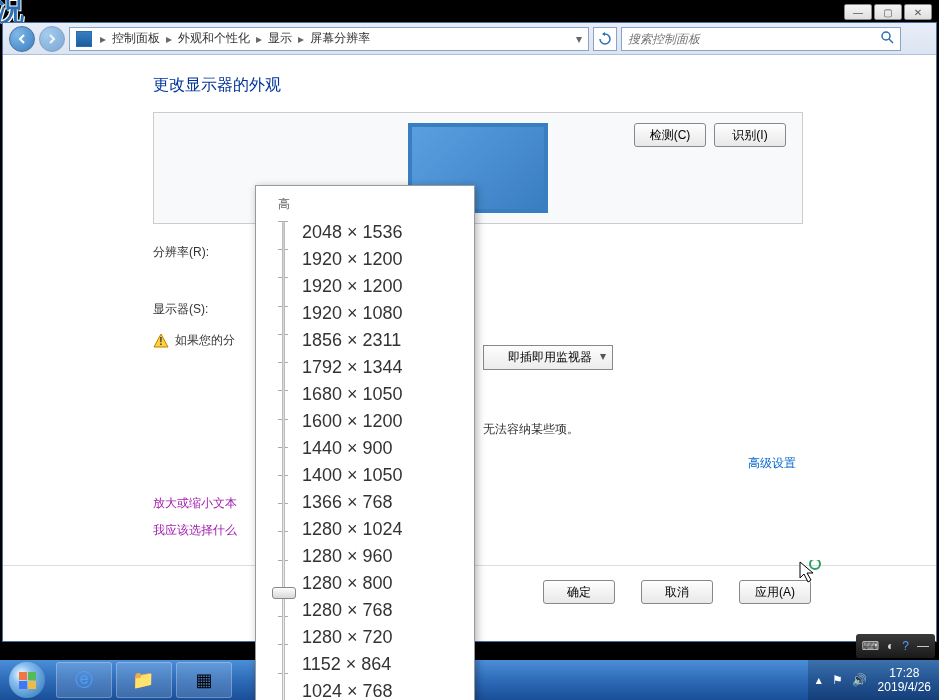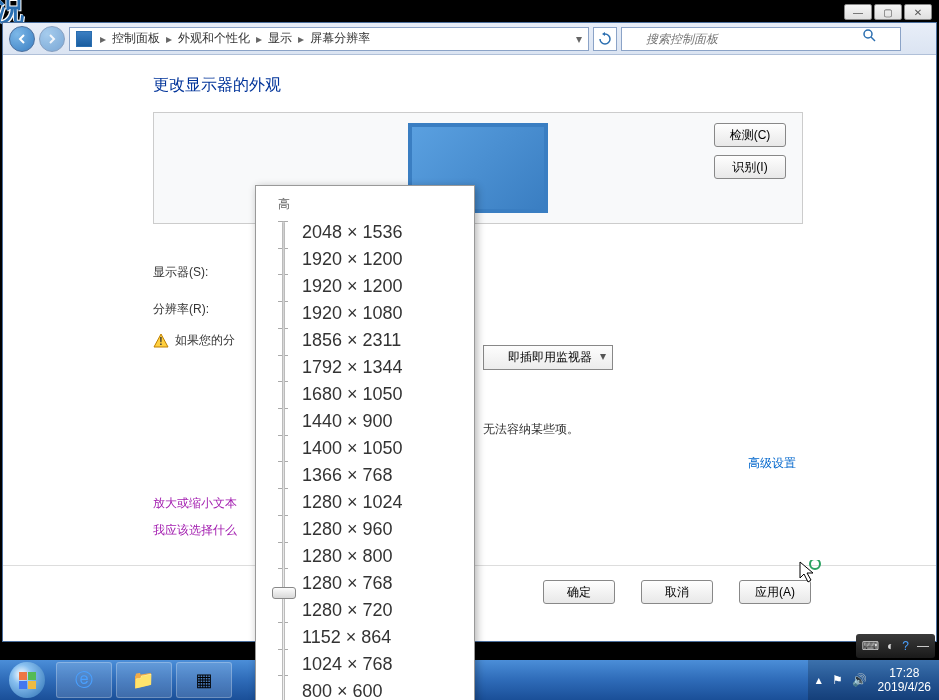--- a/index.html
+++ b/index.html
@@ -95,21 +95,22 @@
       justify-content: center;
       cursor: pointer;
       color: #2a6eb0;
     }
     .search-box {
       flex: 1;
       height: 24px;
       background: #fff;
       border: 1px solid #8ba3c7;
       display: flex;
-      padding: 0 24px;
+      align-items: center;
+      padding: 0 6px;
       max-width: 280px;
     }
     .search-input {
       flex: 1;
       border: none;
       outline: none;
       font-size: 12px;
       color: #999;
       font-style: italic;
     }
@@ -140,21 +141,21 @@
       width: 140px;
       height: 90px;
       border: 4px solid #3a7ec2;
       background: linear-gradient(135deg, #5aa0e0, #3a7ec2);
     }
     .side-buttons {
       position: absolute;
       right: 16px;
       top: 10px;
       display: flex;
-      flex-direction: column;
+      flex-direction: row;
       gap: 8px;
     }
     .win-button {
       min-width: 72px;
       height: 24px;
       background: linear-gradient(to bottom, #fefefe, #e8e8e8);
       border: 1px solid #888;
       border-radius: 3px;
       font-size: 12px;
       padding: 0 10px;
@@ -433,25 +434,25 @@
     <div class="page-title">更改显示器的外观</div>
 
     <div class="preview-box">
       <div class="preview-monitor"></div>
       <div class="side-buttons">
         <button class="win-button">检测(C)</button>
         <button class="win-button">识别(I)</button>
       </div>
     </div>
 
+    <div class="form-row">
+      <span class="form-label">分辨率(R):</span>
+    </div>
     <div class="form-row" style="margin-top:40px">
       <span class="form-label">显示器(S):</span>
-    </div>
-    <div class="form-row">
-      <span class="form-label">分辨率(R):</span>
     </div>
     <div class="warning-row">
       <span class="warning-icon">
         <svg width="16" height="16" viewBox="0 0 16 16">
             <path d="M8 1 L15 14 L1 14 Z" fill="#ffd040" stroke="#c08000"></path>
             <text x="8" y="12" text-anchor="middle" font-size="10" font-weight="bold" fill="#333">!</text>
           </svg>
       </span>
       <span class="partial-text">如果您的分</span>
     </div>
@@ -501,20 +502,21 @@
           <div class="res-thumb" style="top: 371.5px;"></div>
         </div>
       <div class="res-list" id="res-list">
           <div class="res-item">2048 × 1536</div>
           <div class="res-item">1920 × 1200</div>
           <div class="res-item">1920 × 1200</div>
           <div class="res-item">1920 × 1080</div>
           <div class="res-item">1856 × 2311</div>
           <div class="res-item">1792 × 1344</div>
           <div class="res-item">1680 × 1050</div>
+          <div class="res-item">1600 × 1200</div>
           <div class="res-item">1440 × 900</div>
           <div class="res-item">1400 × 1050</div>
           <div class="res-item">1366 × 768</div>
           <div class="res-item">1280 × 1024</div>
           <div class="res-item">1280 × 960</div>
           <div class="res-item">1280 × 800</div>
           <div class="res-item">1280 × 768</div>
           <div class="res-item">1280 × 720</div>
           <div class="res-item">1152 × 864</div>
           <div class="res-item">1024 × 768</div>

